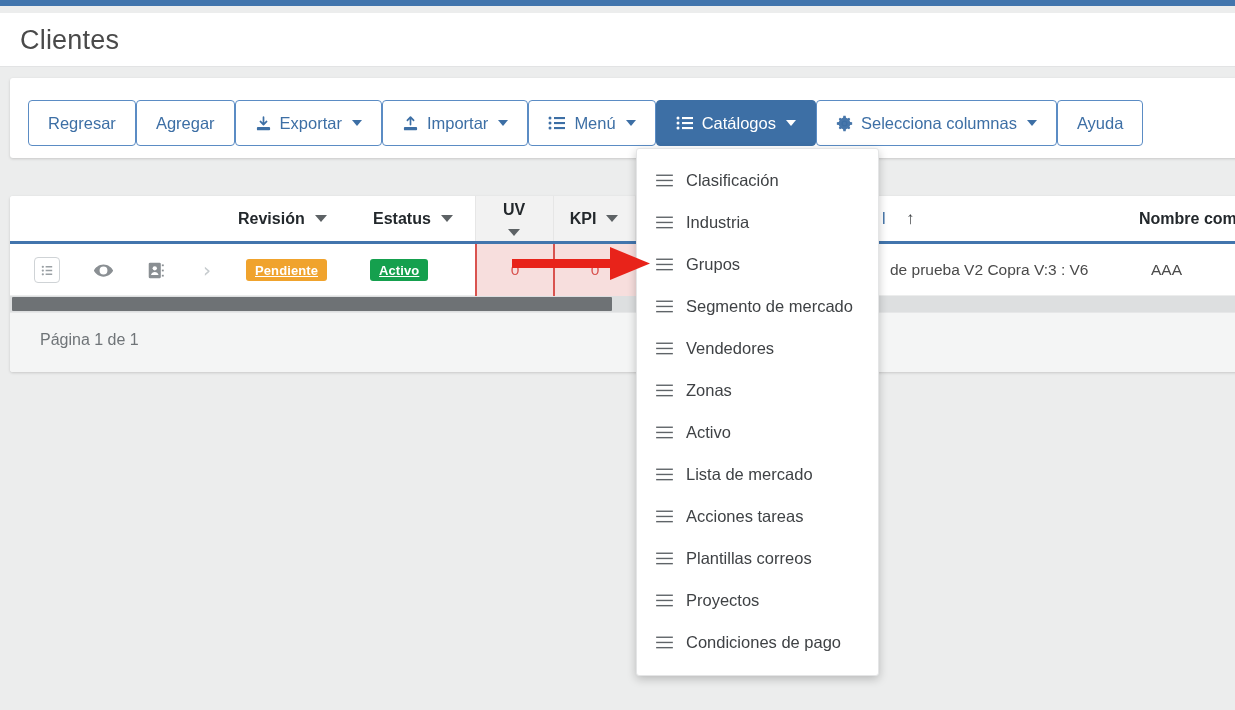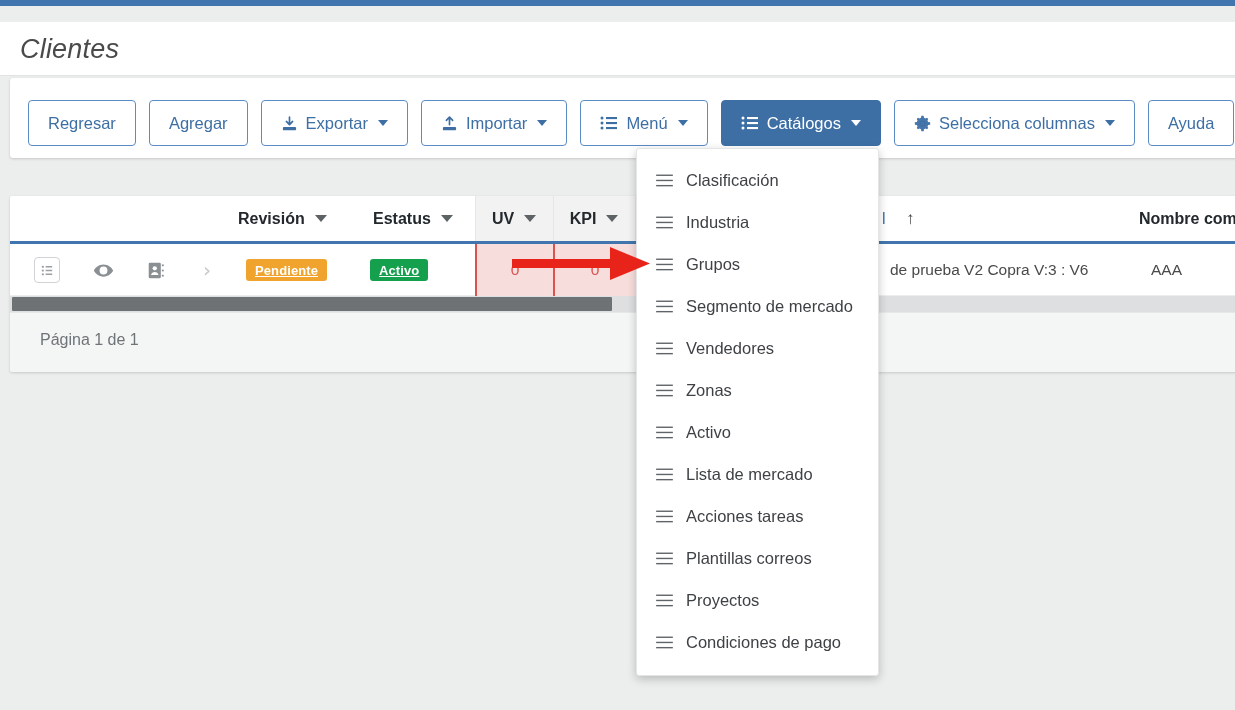--- a/index.html
+++ b/index.html
@@ -24,25 +24,24 @@
   .top-accent {
     position: absolute;
     top: 0; left: 0;
     width: 1235px; height: 6px;
     background: #4275ad;
   }
 
   
   .title-band {
     position: absolute;
-    top: 22px; left: 0;
+    top: 13px; left: 0;
     width: 1235px; height: 54px;
     background: #ffffff;
     border-bottom: 1px solid #e2e3e4;
-    font-style: italic;
   }
   .page-title {
     position: absolute;
     left: 20px; top: 12px;
     font-size: 27px;
     color: #4a4a4a;
     font-weight: 400;
     letter-spacing: .2px;
     white-space: nowrap;
   }
@@ -54,21 +53,21 @@
     width: 1245px; height: 80px;
     background: #ffffff;
     border-radius: 3px;
     box-shadow: 0 1px 3px rgba(0,0,0,.16);
   }
   .toolbar {
     position: absolute;
     left: 18px; top: 22px;
     display: flex;
     align-items: center;
-    gap: 13px;
+    gap: 0;
     white-space: nowrap;
   }
   .btn {
     display: inline-flex;
     align-items: center;
     gap: 8px;
     height: 46px;
     padding: 0 19px;
     border: 1px solid #5b8cc4;
     border-radius: 4px;
@@ -349,21 +348,21 @@
       <div class="btn">
         <span>Ayuda</span>
       </div>
 
     </div>
   </div>
 
   <div class="table-card">
 
     <div class="thead">
-      <div class="th shaded-col" style="left:465px;width:78px;justify-content:center;">
+      <div class="th shaded-col" style="left:465px;width:78px;justify-content:center;flex-direction:column;">
         <span>UV</span>
         <span class="caret"></span>
       </div>
       <div class="th shaded-col" style="left:543px;width:82px;justify-content:center;">
         <span>KPI</span>
         <span class="caret"></span>
       </div>
 
       <div class="th" style="left:228px;">
         <span>Revisión</span>

